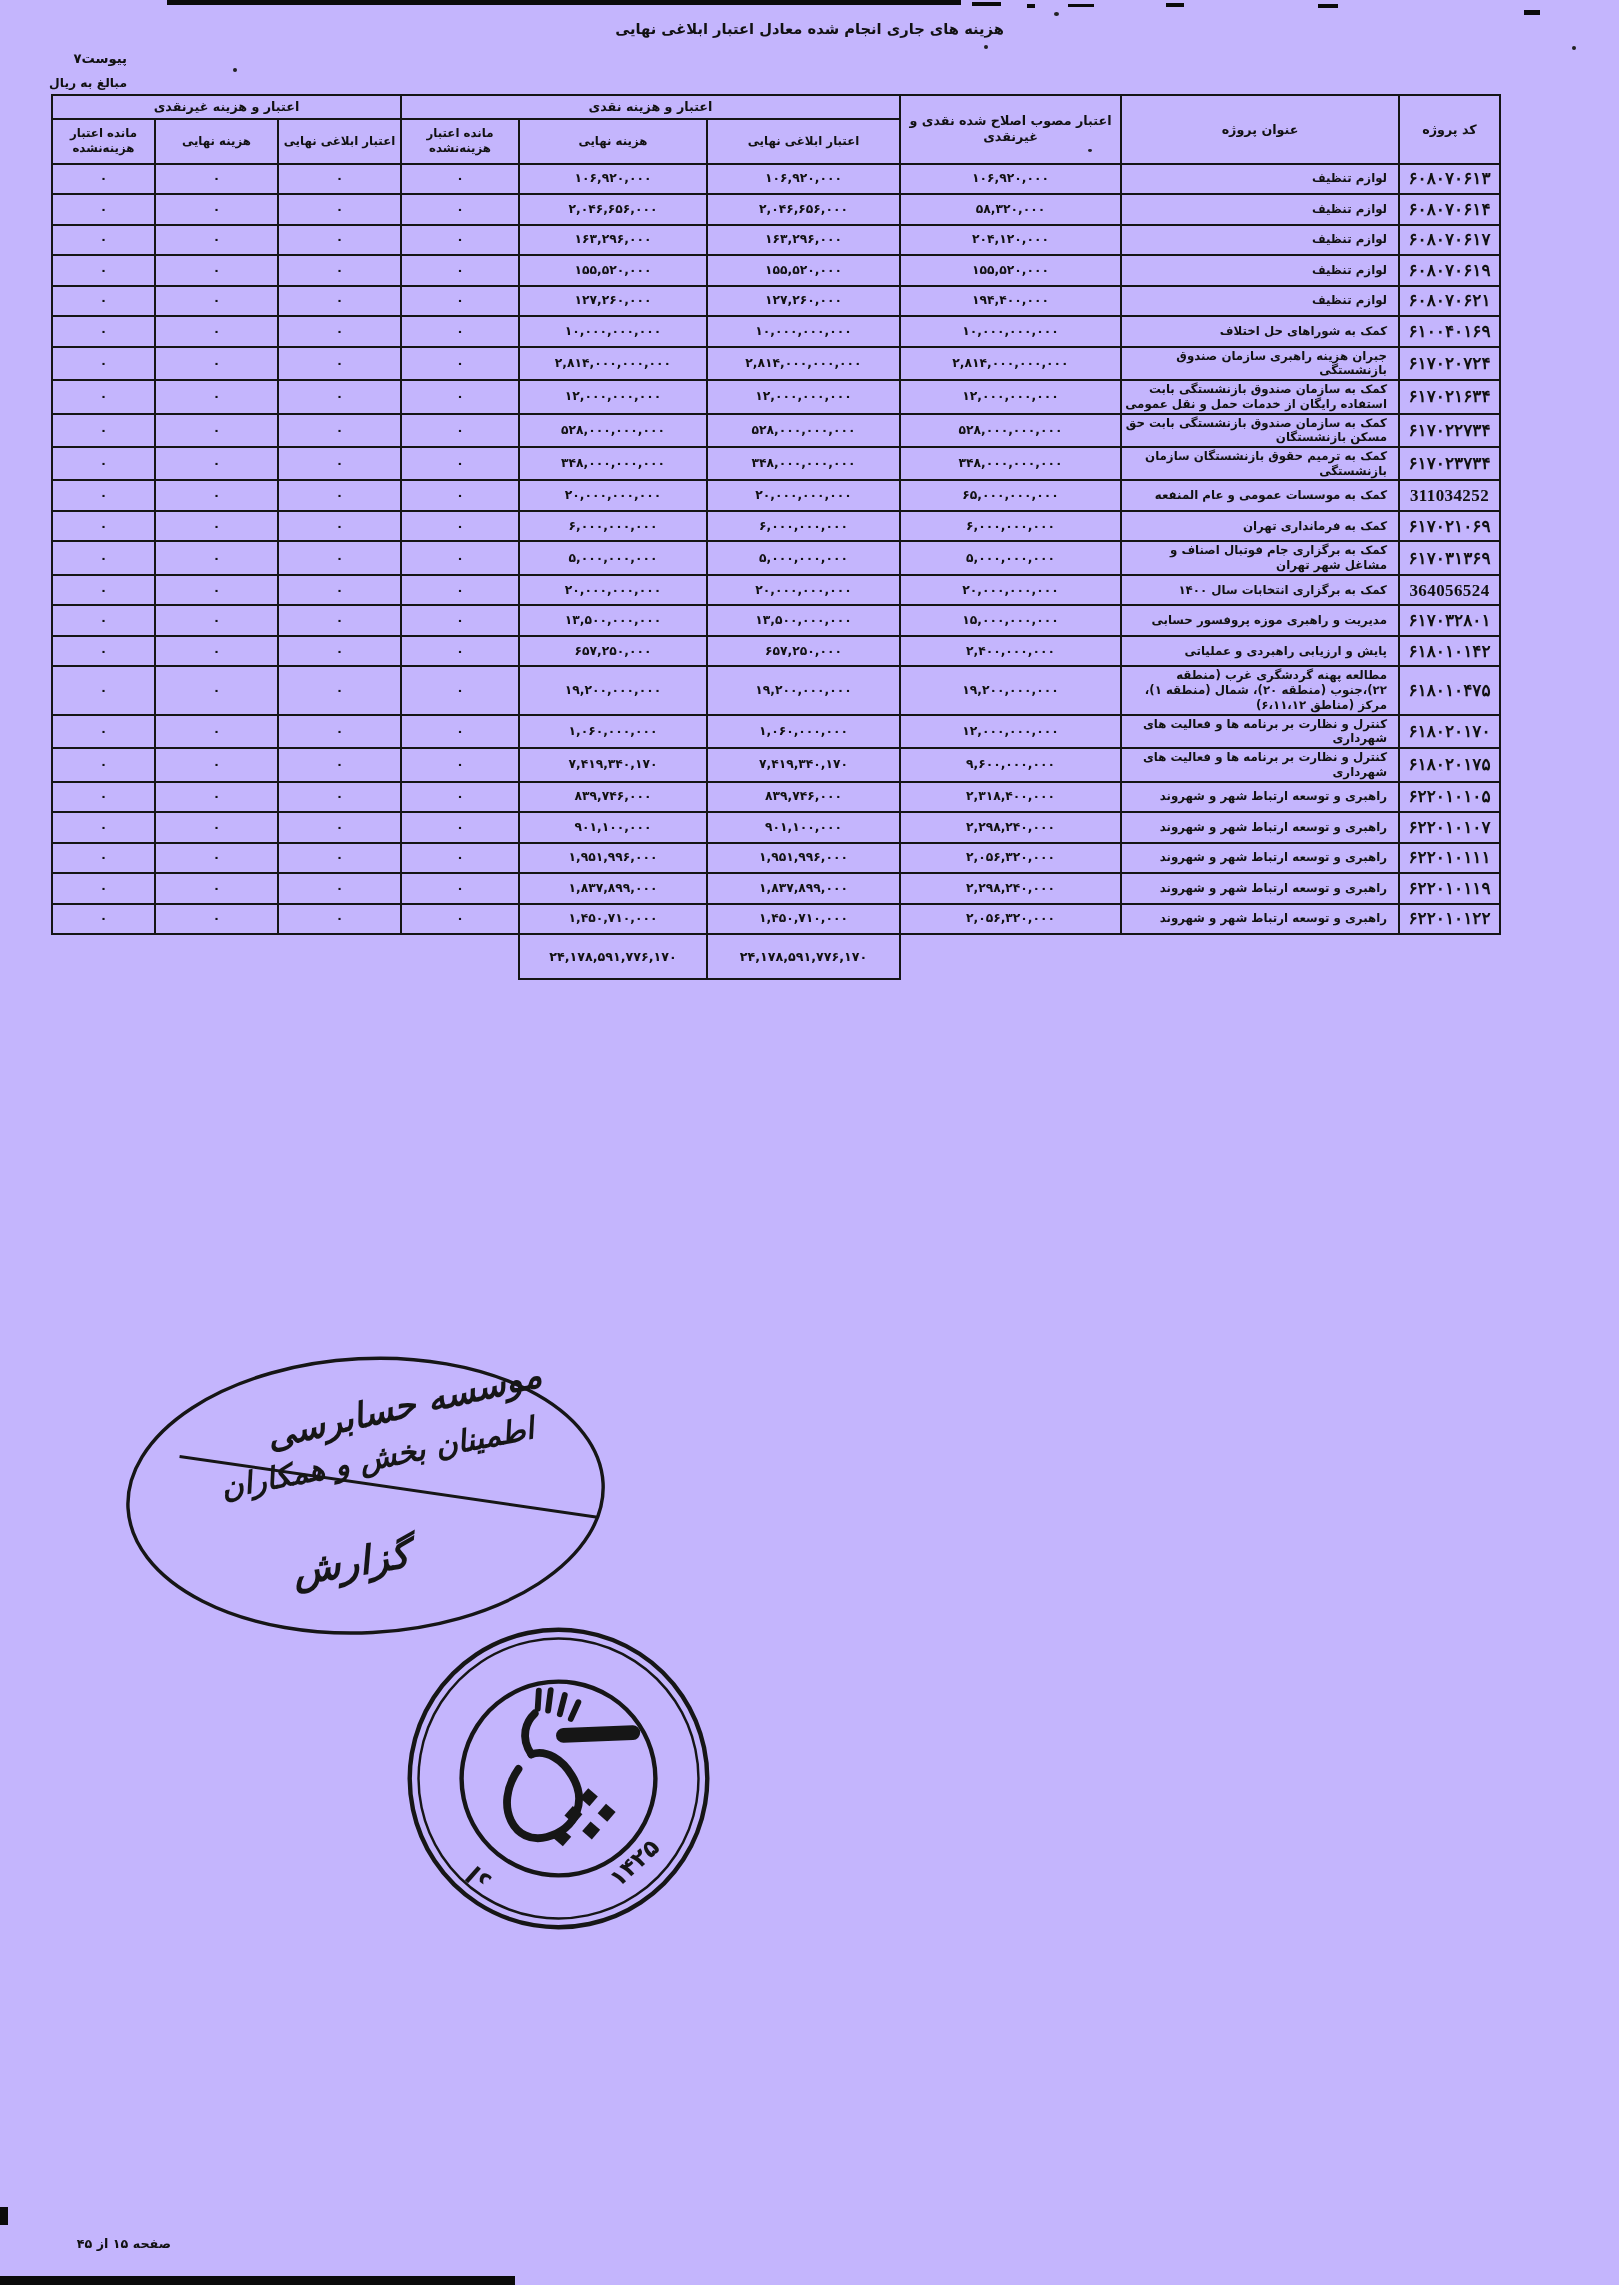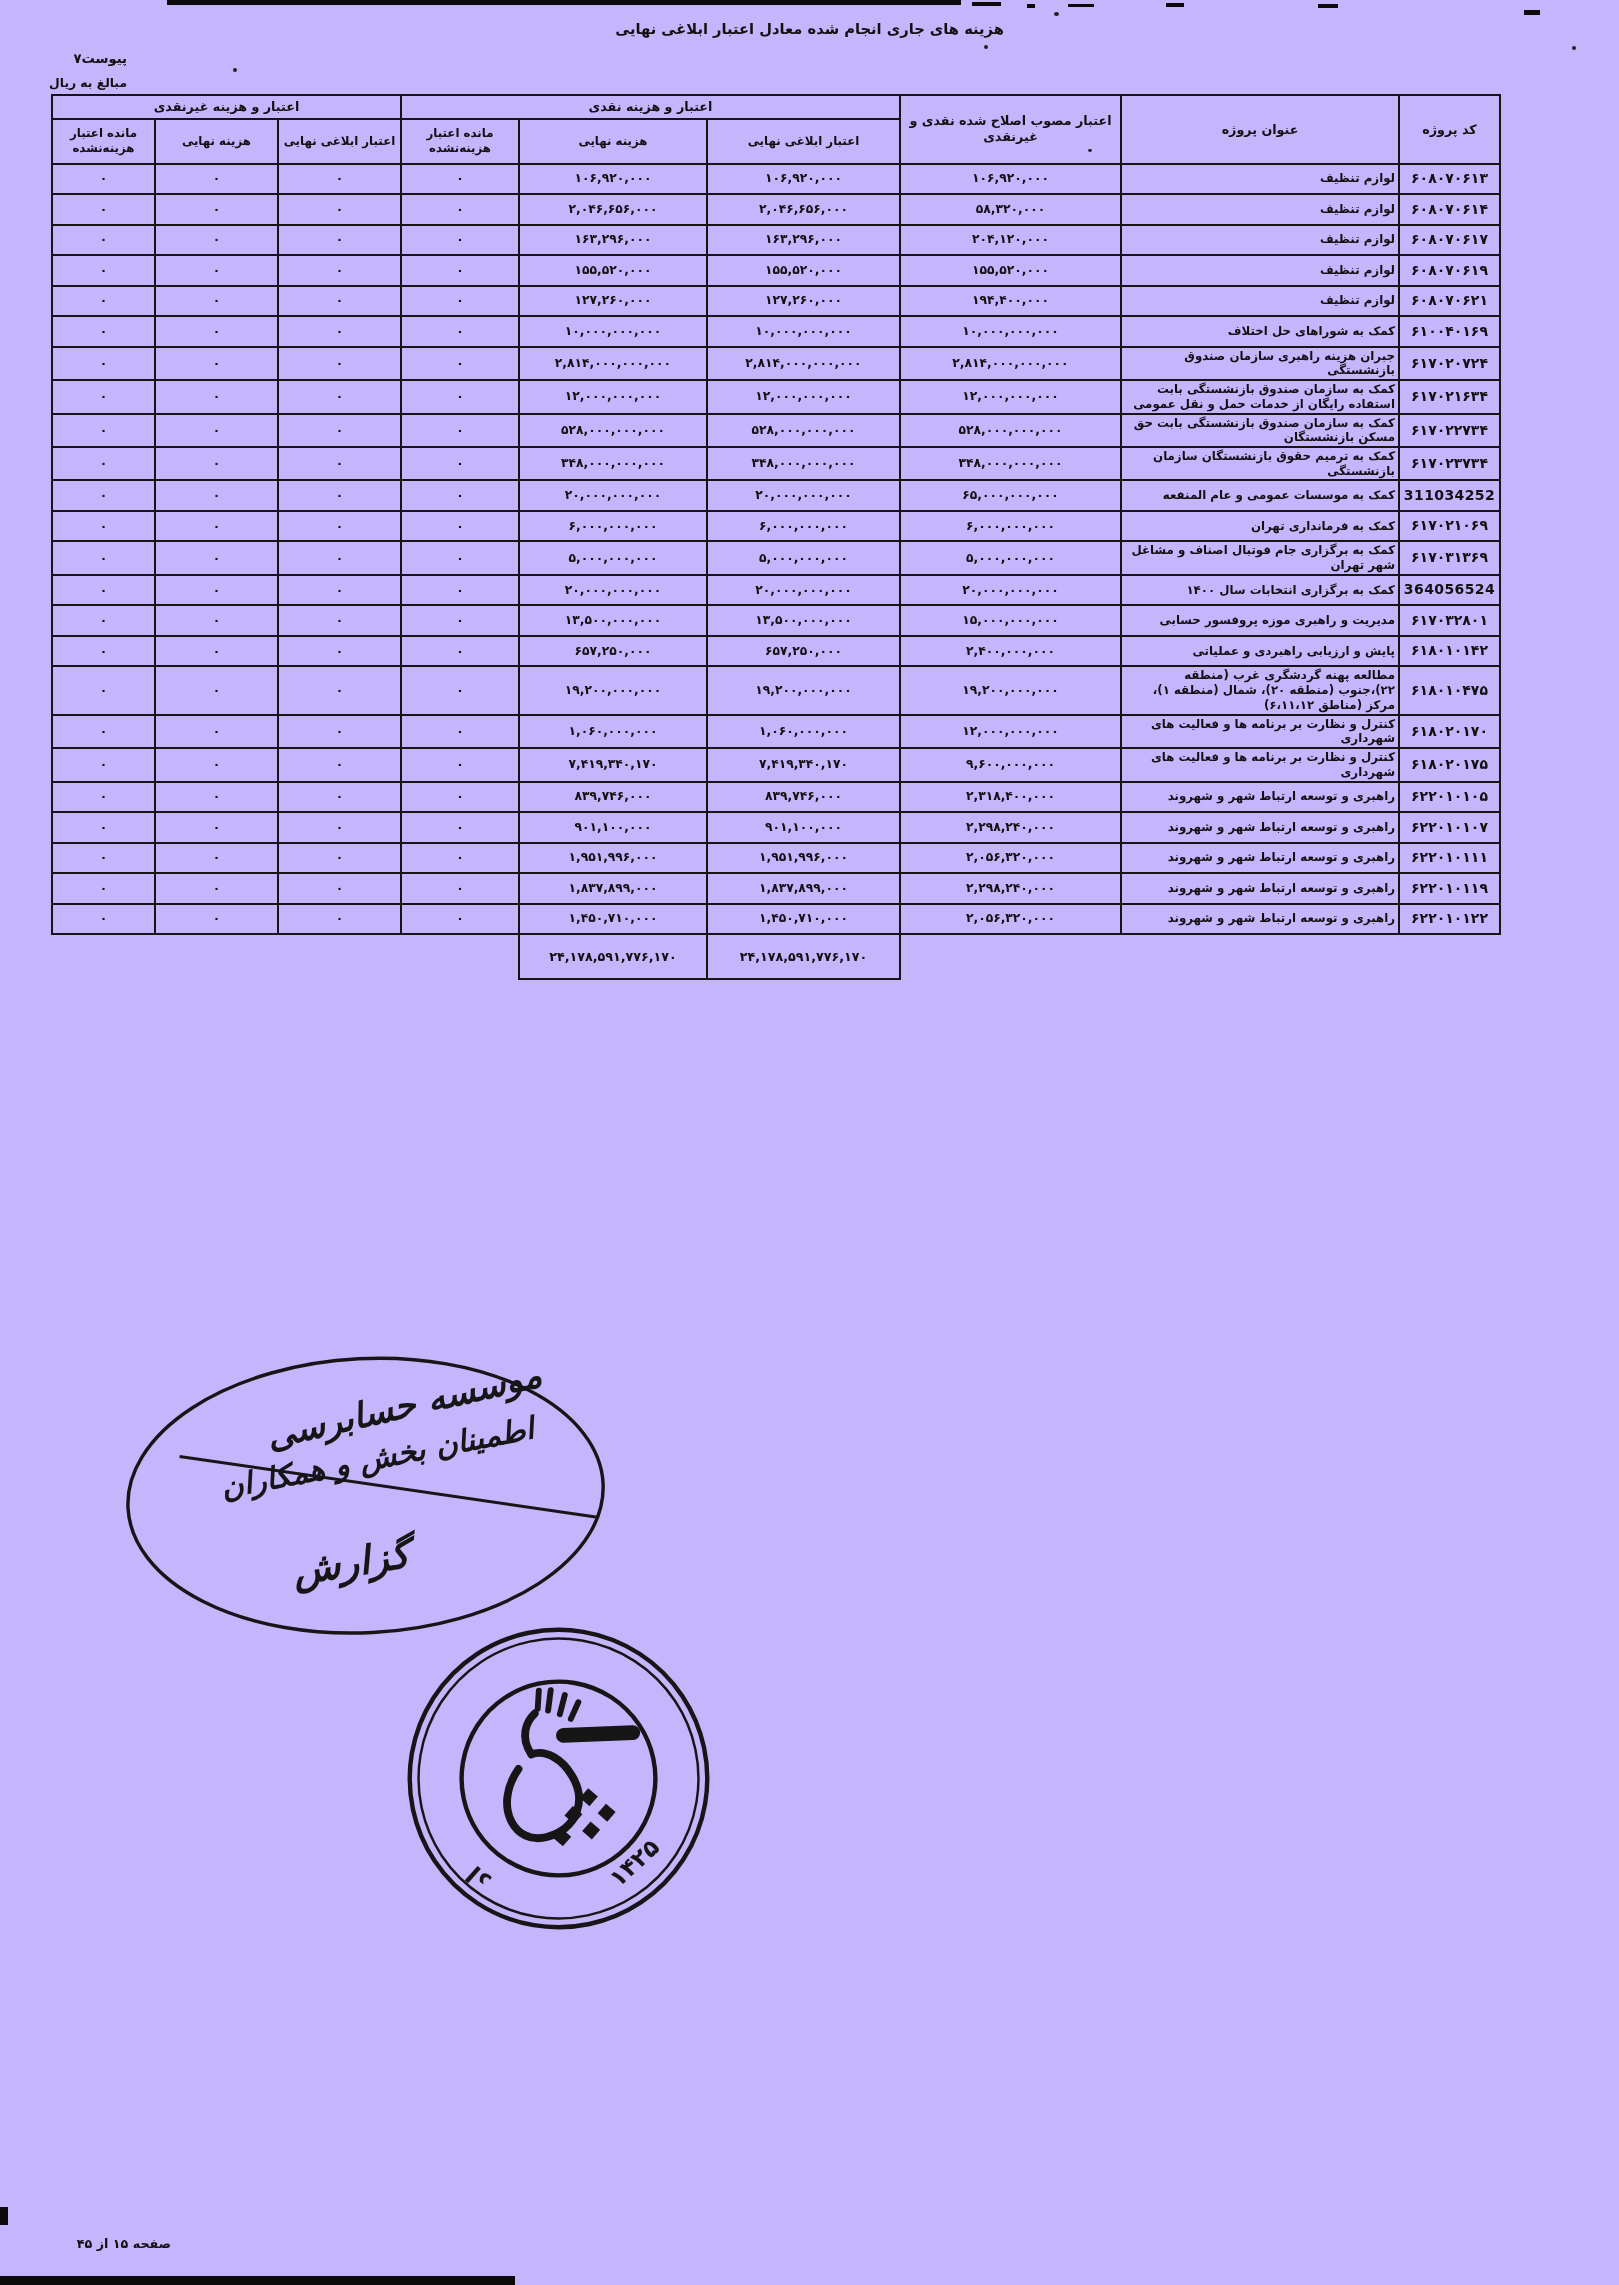--- a/index.html
+++ b/index.html
@@ -40,22 +40,22 @@
     padding:1px 2.9px;
     background:transparent;
   }
   .doc-table thead tr.h1 th{height:21.6px;font-size:12.7px;padding:0 2px;}
   .doc-table thead tr.h2 th{height:43px;font-size:11.8px;line-height:1.25;padding:0 2px;}
   .doc-table th.approved-head{font-size:12.3px;line-height:1.3;}
   .doc-table tbody td{
     height:26.5px;font-size:12.3px;text-align:center;
     line-height:1.25;
   }
-  .doc-table td.cell-title{text-align:right;padding-right:3px;font-size:11.8px;}
-  .doc-table td.cell-code{font-size:14px;letter-spacing:0.4px;}
+  .doc-table td.cell-title{text-align:right;padding-right:11px;font-size:11.8px;}
+  .doc-table td.cell-code{font-size:17px;letter-spacing:0.4px;font-family:Liberation Serif, serif;}
   .doc-table tfoot td{border:none;padding:0 16px;}
   .doc-table tfoot td.total-cell{
     border:2px solid #151515;height:43px;
     font-size:12.7px;font-weight:bold;text-align:center;
   }
   .stamp-svg{position:absolute;}
   .page-number{
     position:absolute;top:2236px;right:1448px;white-space:nowrap;
     font-size:12.7px;font-weight:bold;
   }

